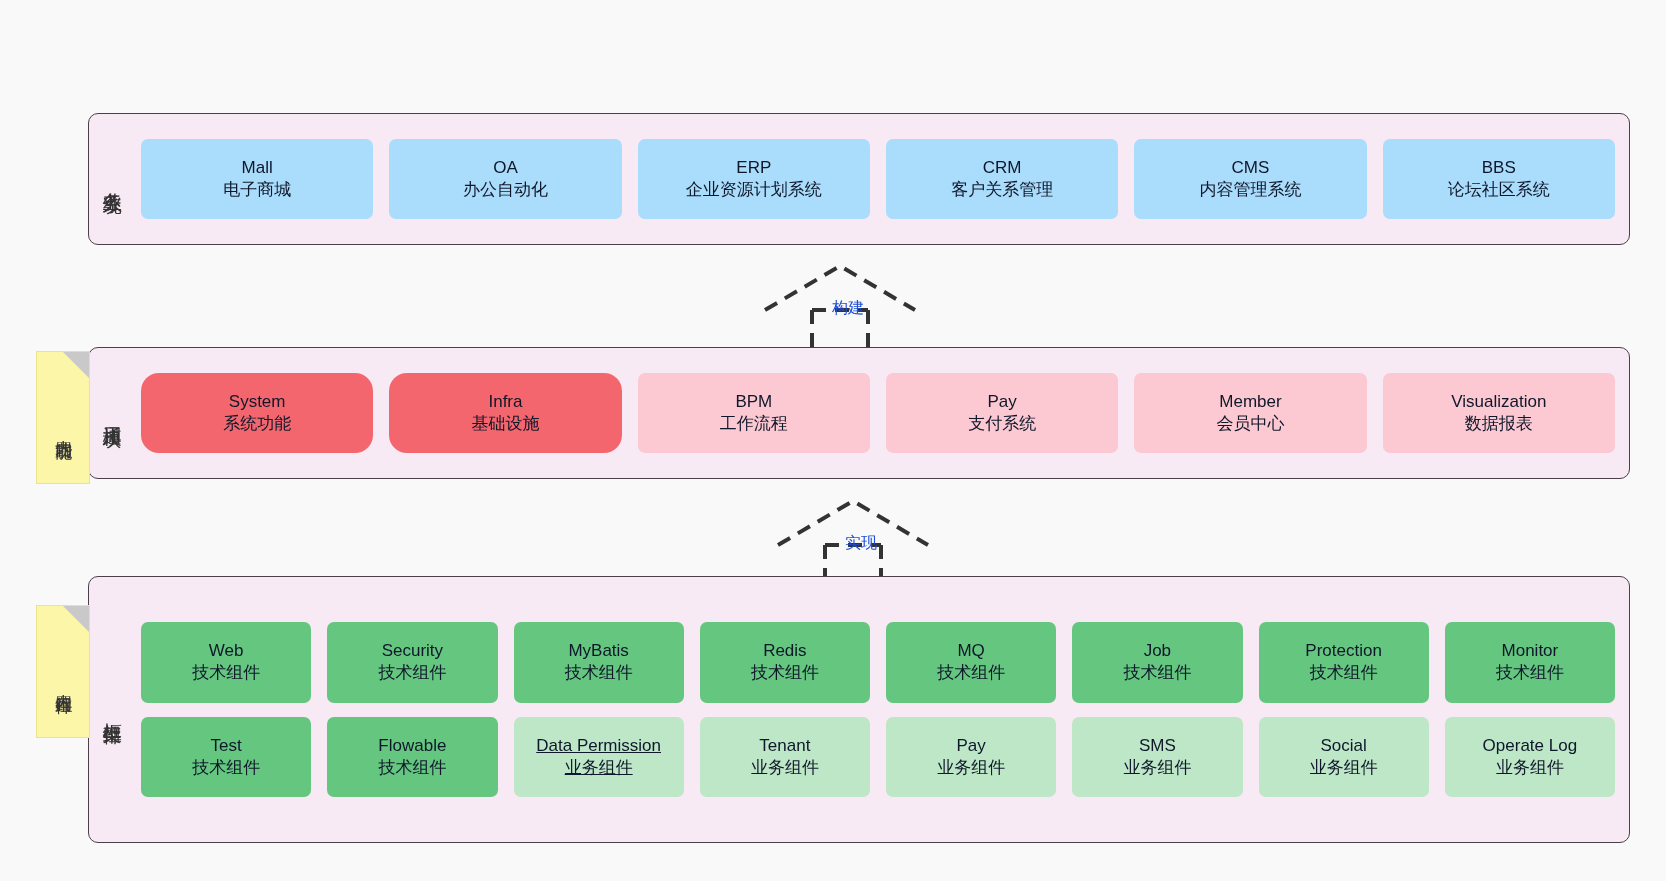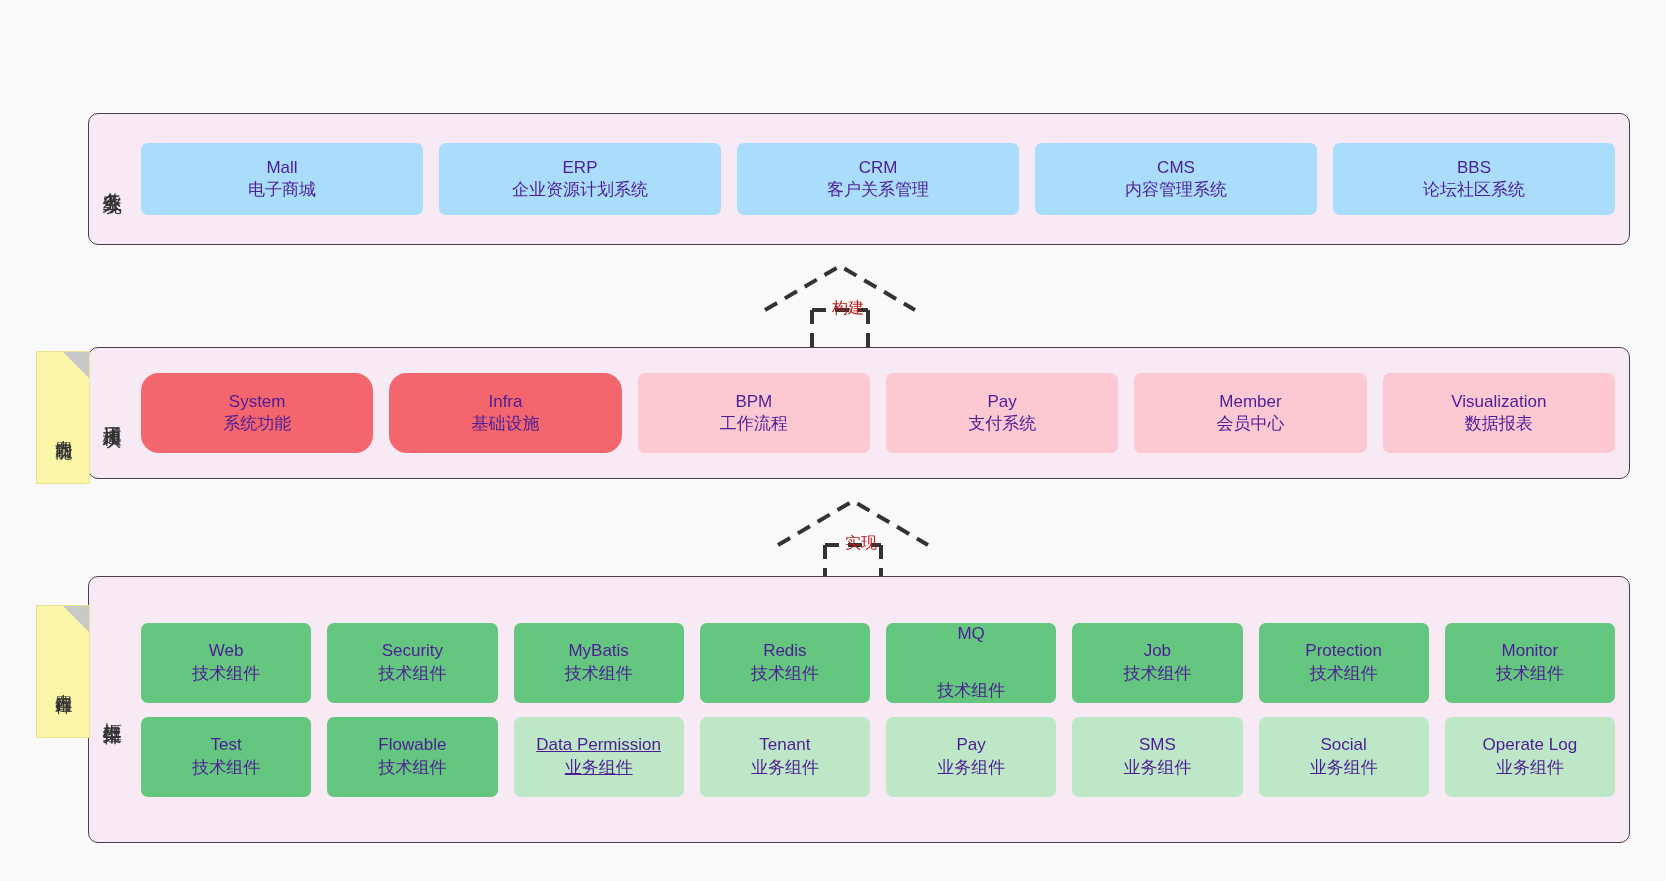--- a/index.html
+++ b/index.html
@@ -69,23 +69,23 @@
   .node {
     flex: 1 1 0;
     border-radius: 7px;
     display: flex;
     flex-direction: column;
     align-items: center;
     justify-content: center;
     text-align: center;
     font-size: 17px;
     line-height: 1.32;
-    color: #4c1d95;
-    box-sizing: border-box;
-    padding: 0 4px;
+    color: #0f172a;
+    box-sizing: border-box;
+    padding: 18px 4px;
     min-width: 0;
   }
   .node .l1 { white-space: nowrap; }
   .node .l2 { white-space: nowrap; }
   .node.wrap .l1 { white-space: normal; }
 
   
   .c-blue        { background: #aadcfb; }
   .c-red         { background: #f4666e; border-radius: 18px; }
   .c-pink        { background: #fcc9d2; }
@@ -127,37 +127,41 @@
     width: 170px;
     height: 95px;
   }
   .arrow-wrap svg { display: block; }
   .arrow-label {
     position: absolute;
     left: 50%;
     top: 40px;
     transform: translateX(-8px);
     font-size: 16px;
-    color: #b91c1c;
+    color: #1d4ed8;
     background: transparent;
     white-space: nowrap;
   }
 </style>
 </head>
 <body>
 
 <div class="canvas">
 
   <div class="layer" id="layer-business" style="left:88px; top:113px; width:1542px; height:132px;">
     <div class="layer-title">业务系统</div>
     <div class="layer-body">
       <div class="row">
         <div class="node c-blue" style="min-height:72px;">
           <span class="l1">Mall</span>
           <span class="l2">电子商城</span>
+        </div>
+        <div class="node c-blue" style="min-height:72px;">
+          <span class="l1">OA</span>
+          <span class="l2">办公自动化</span>
         </div>
         <div class="node c-blue" style="min-height:72px;">
           <span class="l1">ERP</span>
           <span class="l2">企业资源计划系统</span>
         </div>
         <div class="node c-blue" style="min-height:72px;">
           <span class="l1">CRM</span>
           <span class="l2">客户关系管理</span>
         </div>
         <div class="node c-blue" style="min-height:72px;">

